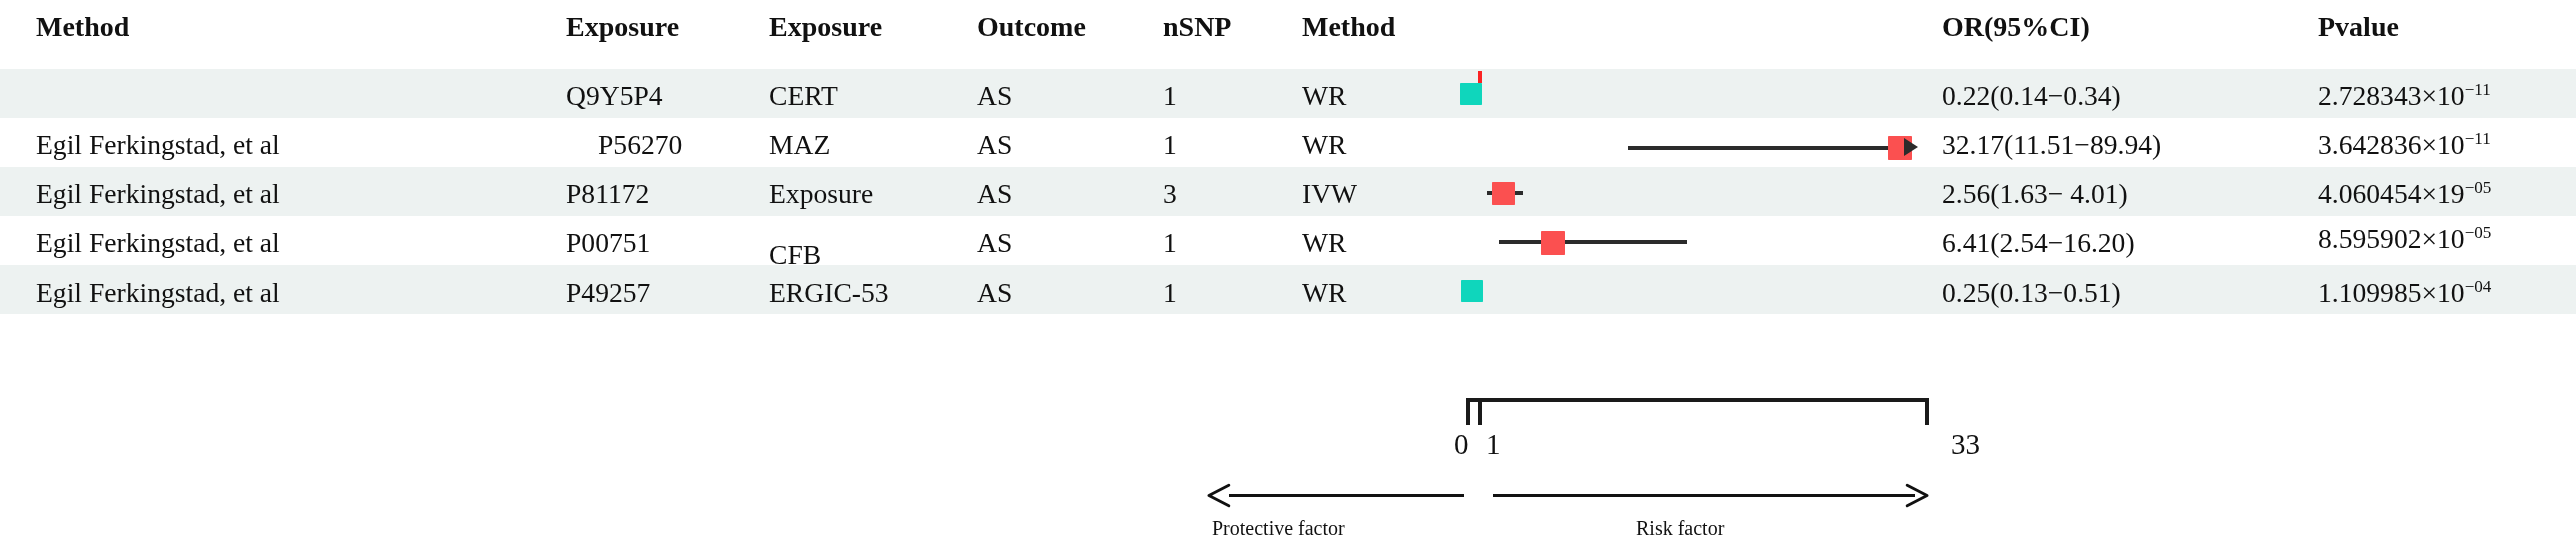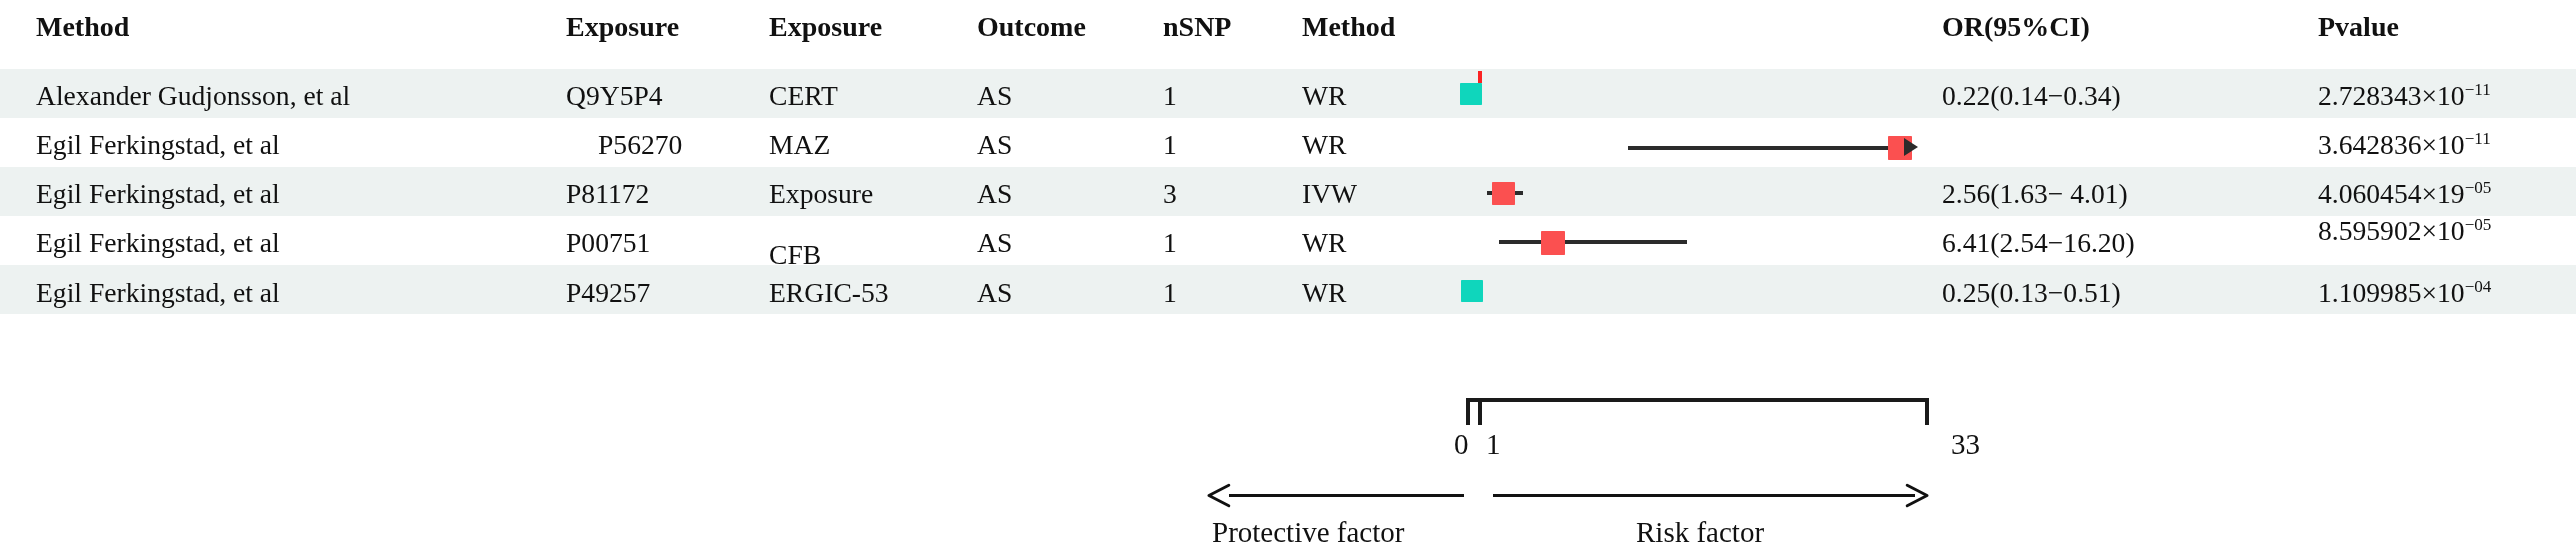--- a/index.html
+++ b/index.html
@@ -31,74 +31,74 @@
 
   
   .axisline{position:absolute;height:3.7px;background:#1a1a1a;}
   .tick{position:absolute;width:3.7px;background:#1a1a1a;}
   .ticklab{position:absolute;font-size:29px;line-height:1;white-space:nowrap;}
 
   
   .dirline{position:absolute;height:3px;background:#111111;}
   .dirarrow{position:absolute;width:25px;height:25px;}
   .dirarrow svg{display:block;}
-  .dirlab{position:absolute;font-size:29px;line-height:1;white-space:nowrap;}
+  .dirlab{position:absolute;font-size:20px;line-height:1;white-space:nowrap;}
 </style>
 </head>
 <body>
 
 <div id="root">
 
   <div class="stripe" style="top:69px;"></div>
   <div class="stripe" style="top:167px;"></div>
   <div class="stripe" style="top:265px;"></div>
 
   <div class="cell hdr" style="left:36px;top:13.4px;">Method</div>
   <div class="cell hdr" style="left:566px;top:13.4px;">Exposure</div>
   <div class="cell hdr" style="left:769px;top:13.4px;">Exposure</div>
   <div class="cell hdr" style="left:977px;top:13.4px;">Outcome</div>
   <div class="cell hdr" style="left:1163px;top:13.4px;">nSNP</div>
   <div class="cell hdr" style="left:1302px;top:13.4px;">Method</div>
   <div class="cell hdr" style="left:1942px;top:13.4px;">OR(95%CI)</div>
   <div class="cell hdr" style="left:2318px;top:13.4px;">Pvalue</div>
 
-  <div class="cell" style="left:36px;top:82px;">Alexander Gudjonsson, et al</div>
   <div class="cell" style="left:566px;top:82px;">Q9Y5P4</div>
   <div class="cell" style="left:769px;top:82px;">CERT</div>
   <div class="cell" style="left:977px;top:82px;">AS</div>
   <div class="cell" style="left:1163px;top:82px;">1</div>
   <div class="cell" style="left:1302px;top:82px;">WR</div>
   <div class="cell" style="left:1942px;top:82px;">0.22(0.14−0.34)</div>
   <div class="cell" style="left:2318px;top:82px;"><span>2.728343×10</span><span class="sup">−11</span></div>
 
   <div class="cell" style="left:36px;top:131px;">Egil Ferkingstad, et al</div>
   <div class="cell" style="left:566px;top:131px;margin-left:32px;">P56270</div>
   <div class="cell" style="left:769px;top:131px;">MAZ</div>
   <div class="cell" style="left:977px;top:131px;">AS</div>
   <div class="cell" style="left:1163px;top:131px;">1</div>
   <div class="cell" style="left:1302px;top:131px;">WR</div>
+  <div class="cell" style="left:1942px;top:131px;">32.17(11.51−89.94)</div>
   <div class="cell" style="left:2318px;top:131px;"><span>3.642836×10</span><span class="sup">−11</span></div>
 
   <div class="cell" style="left:36px;top:180px;">Egil Ferkingstad, et al</div>
   <div class="cell" style="left:566px;top:180px;">P81172</div>
   <div class="cell" style="left:769px;top:180px;">Exposure</div>
   <div class="cell" style="left:977px;top:180px;">AS</div>
   <div class="cell" style="left:1163px;top:180px;">3</div>
   <div class="cell" style="left:1302px;top:180px;">IVW</div>
   <div class="cell" style="left:1942px;top:180px;">2.56(1.63− 4.01)</div>
   <div class="cell" style="left:2318px;top:180px;"><span>4.060454×19</span><span class="sup">−05</span></div>
 
   <div class="cell" style="left:36px;top:229px;">Egil Ferkingstad, et al</div>
   <div class="cell" style="left:566px;top:229px;">P00751</div>
   <div class="cell" style="left:769px;top:229px;margin-top:12px;">CFB</div>
   <div class="cell" style="left:977px;top:229px;">AS</div>
   <div class="cell" style="left:1163px;top:229px;">1</div>
   <div class="cell" style="left:1302px;top:229px;">WR</div>
   <div class="cell" style="left:1942px;top:229px;">6.41(2.54−16.20)</div>
-  <div class="cell" style="left:2318px;top:217px;"><span>8.595902×10</span><span class="sup">−05</span></div>
+  <div class="cell" style="left:2318px;top:225px;"><span>8.595902×10</span><span class="sup">−05</span></div>
 
   <div class="cell" style="left:36px;top:279px;">Egil Ferkingstad, et al</div>
   <div class="cell" style="left:566px;top:279px;">P49257</div>
   <div class="cell" style="left:769px;top:279px;">ERGIC-53</div>
   <div class="cell" style="left:977px;top:279px;">AS</div>
   <div class="cell" style="left:1163px;top:279px;">1</div>
   <div class="cell" style="left:1302px;top:279px;">WR</div>
   <div class="cell" style="left:1942px;top:279px;">0.25(0.13−0.51)</div>
   <div class="cell" style="left:2318px;top:279px;"><span>1.109985×10</span><span class="sup">−04</span></div>
 

